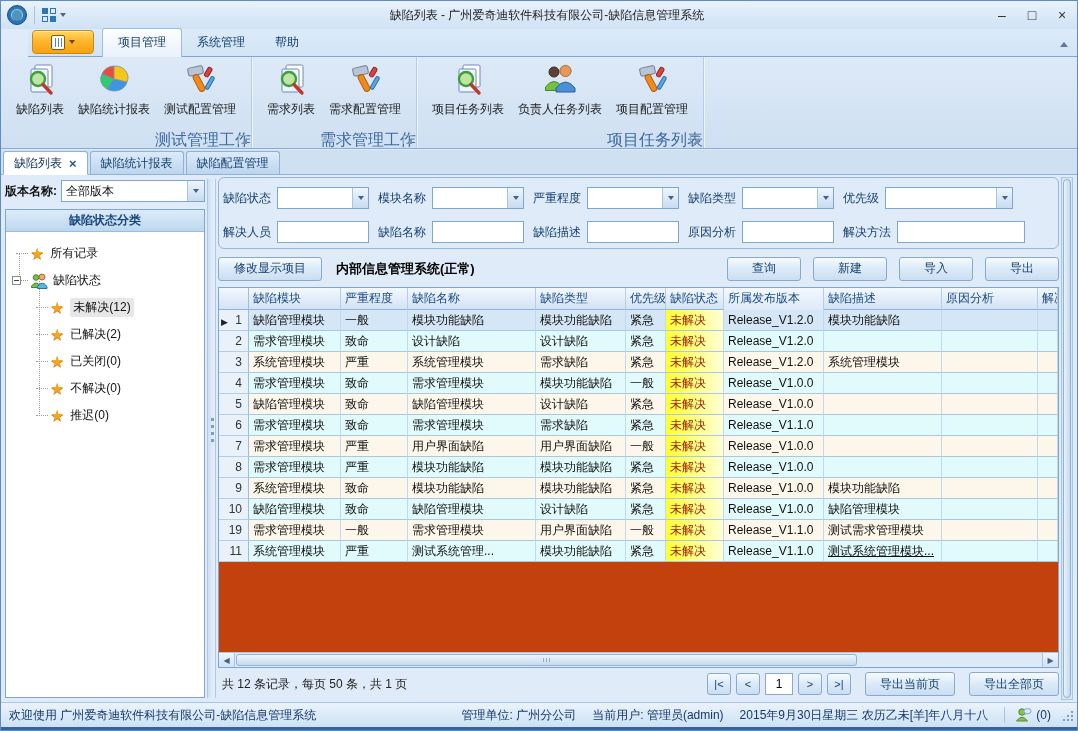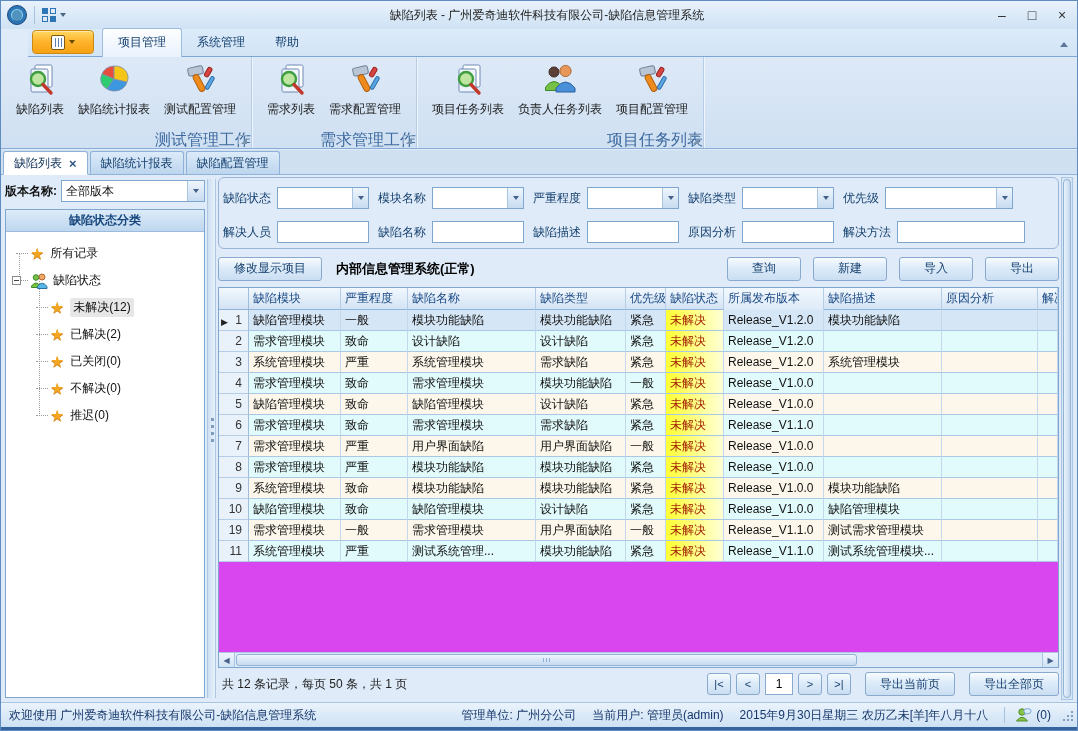--- a/index.html
+++ b/index.html
@@ -120,21 +120,21 @@
   .toolbarrow{display:flex;align-items:center;margin:7px 0 6px;height:25px;}
   .btn{height:24px;border:1px solid #8aa9cf;border-radius:3px;color:#17416f;font-size:12px;
     background:linear-gradient(#f7fbff,#dcebf9 45%,#cadef2);display:inline-flex;align-items:center;justify-content:center;
     padding:0 14px;cursor:default;white-space:nowrap;}
   .modifybtn{width:104px;margin-right:14px;}
   .projtitle{font-size:13px;font-weight:bold;color:#000;}
   .tb-spacer{flex:1;}
   .tbbtn{width:74px;margin-left:12px;}
 
   
-  .gridpanel{flex:1;border:1px solid #7ea6cf;background:#d946ef;position:relative;overflow:hidden;}
+  .gridpanel{flex:1;border:1px solid #7ea6cf;background:#c2410c;position:relative;overflow:hidden;}
   .gtable{position:absolute;left:0;top:0;right:0;bottom:15px;overflow:hidden;}
   .grow{display:flex;height:21px;}
   .ghead{height:22px;}
   .gcell{border-right:1px solid #c3d8ec;border-bottom:1px solid #aac8e4;padding:2px 4px;font-size:12px;
     color:#111;white-space:nowrap;overflow:hidden;flex:0 0 auto;line-height:16px;}
   .ghead .gcell{background:linear-gradient(#f2f8fe,#d3e3f4);color:#1b4a85;border-right:1px solid #b6cde6;border-bottom:1px solid #8fb3da;}
   .gnum{flex:0 0 30px;background:#e9f1fa;border-right:1px solid #9fbcd8;border-bottom:1px solid #b5cde6;
     text-align:right;padding:2px 6px 2px 2px;font-size:12px;color:#333;position:relative;line-height:16px;}
   .gnum .rowmark{position:absolute;left:2px;top:4px;font-size:9px;color:#222;}
   .ghead .gnum{background:linear-gradient(#f2f8fe,#d3e3f4);border-bottom:1px solid #8fb3da;}
@@ -654,21 +654,21 @@
             </div>
             <div class="grow even">
               <div class="gnum">11</div>
               <div class="gcell" style="flex: 0 0 92px;">系统管理模块</div>
               <div class="gcell" style="flex: 0 0 67px;">严重</div>
               <div class="gcell" style="flex: 0 0 128px;">测试系统管理...</div>
               <div class="gcell" style="flex: 0 0 90px;">模块功能缺陷</div>
               <div class="gcell" style="flex: 0 0 40px;">紧急</div>
               <div class="gcell statuscell" style="flex: 0 0 58px;">未解决</div>
               <div class="gcell" style="flex: 0 0 100px;">Release_V1.1.0</div>
-              <div class="gcell" style="flex: 0 0 118px;">测试系统管理模块...</div>
+              <div class="gcell" style="flex: 0 0 118px; text-decoration: underline;">测试系统管理模块...</div>
               <div class="gcell" style="flex: 0 0 96px;"></div>
               <div class="gcell" style="flex: 1 1 auto;"></div>
             </div>
           </div>
         <div class="hscroll">
           <div class="harrow">◀</div>
           <div class="hthumb"></div>
           <div class="harrow right">▶</div>
         </div>
       </div>

